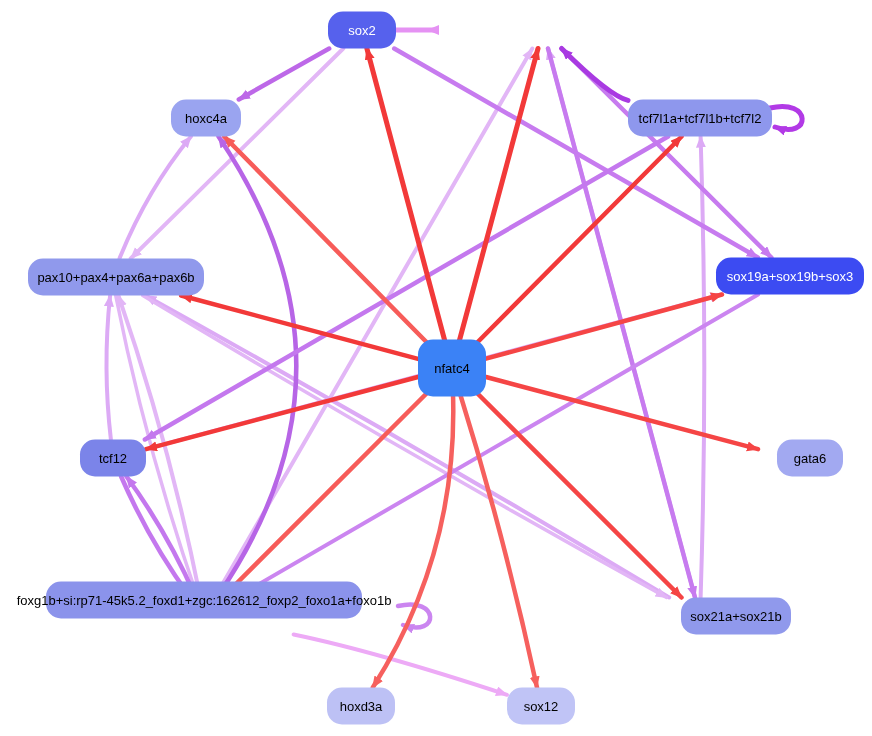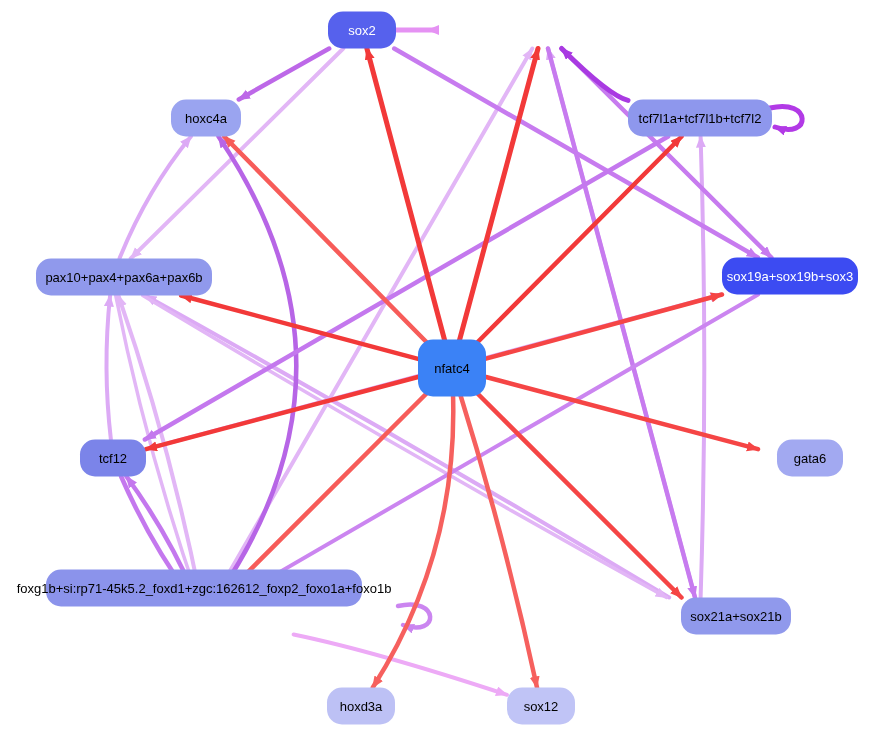--- a/index.html
+++ b/index.html
@@ -111,23 +111,23 @@
       <path d="M 418.0 358.9 Q 282.0 322.5 181.1 295.5" fill="none" stroke="#f23939" stroke-width="4.5" stroke-linecap="round" marker-end="url(#arrf23939)"></path>
       <path d="M 432.3 348.0 Q 329.0 243.0 224.2 136.5" fill="none" stroke="#f75c59" stroke-width="4.5" stroke-linecap="round" marker-end="url(#arrf75c59)"></path>
       <path d="M 432.0 388.0 Q 328.0 492.0 222.5 597.5" fill="none" stroke="#f75c59" stroke-width="4.5" stroke-linecap="round" marker-end="url(#arrf75c59)"></path>
       <path d="M 452.8 388.0 Q 459.6 551.3 372.8 687.5" fill="none" stroke="#f6605e" stroke-width="4.5" stroke-linecap="round" marker-end="url(#arrf6605e)"></path>
       <path d="M 458.3 388.0 Q 504.2 535.0 537.0 687.5" fill="none" stroke="#f6605e" stroke-width="4.5" stroke-linecap="round" marker-end="url(#arrf6605e)"></path>
     </svg>
   <div id="node-layer">
       <div class="node" style="left: 362px; top: 30px; width: 68px; height: 37px; background: rgb(86, 97, 237); color: rgb(255, 255, 255);">sox2</div>
       <div class="node" style="left: 206px; top: 118px; width: 70px; height: 37px; background: rgb(154, 164, 240); color: rgb(0, 0, 0);">hoxc4a</div>
       <div class="node" style="left: 700px; top: 118px; width: 144px; height: 37px; background: rgb(142, 151, 237); color: rgb(0, 0, 0);">tcf7l1a+tcf7l1b+tcf7l2</div>
-      <div class="node" style="left: 124px; top: 277px; width: 176px; height: 37px; background: rgb(144, 153, 236); color: rgb(0, 0, 0);">pax10+pax4+pax6a+pax6b</div>
-      <div class="node" style="left: 790px; top: 276px; width: 136px; height: 37px; background: rgb(60, 75, 242); color: rgb(255, 255, 255);">sox19a+sox19b+sox3</div>
+      <div class="node" style="left: 116px; top: 277px; width: 176px; height: 37px; background: rgb(144, 153, 236); color: rgb(0, 0, 0);">pax10+pax4+pax6a+pax6b</div>
+      <div class="node" style="left: 790px; top: 276px; width: 148px; height: 37px; background: rgb(60, 75, 242); color: rgb(255, 255, 255);">sox19a+sox19b+sox3</div>
       <div class="node" style="left: 452px; top: 368px; width: 68px; height: 57px; background: #3b82f6; color: rgb(0, 0, 0);">nfatc4</div>
       <div class="node" style="left: 113px; top: 458px; width: 66px; height: 37px; background: rgb(123, 132, 233); color: rgb(0, 0, 0);">tcf12</div>
       <div class="node" style="left: 791px; top: 458px; width: 66px; height: 37px; background: rgb(162, 169, 241); color: rgb(0, 0, 0); margin-left: 19px;">gata6</div>
-      <div class="node" style="left: 204px; top: 588px; width: 316px; height: 37px; background: rgb(139, 147, 235); color: rgb(0, 0, 0);">foxg1b+si:rp71-45k5.2_foxd1+zgc:162612_foxp2_foxo1a+foxo1b</div>
+      <div class="node" style="left: 204px; top: 600px; width: 316px; height: 37px; background: rgb(139, 147, 235); color: rgb(0, 0, 0);">foxg1b+si:rp71-45k5.2_foxd1+zgc:162612_foxp2_foxo1a+foxo1b</div>
       <div class="node" style="left: 736px; top: 616px; width: 110px; height: 37px; background: rgb(144, 153, 236); color: rgb(0, 0, 0);">sox21a+sox21b</div>
       <div class="node" style="left: 361px; top: 706px; width: 68px; height: 37px; background: rgb(189, 193, 245); color: rgb(0, 0, 0);">hoxd3a</div>
       <div class="node" style="left: 541px; top: 706px; width: 68px; height: 37px; background: rgb(192, 196, 246); color: rgb(0, 0, 0);">sox12</div>
     </div>
 </div>
 
 </body></html>

